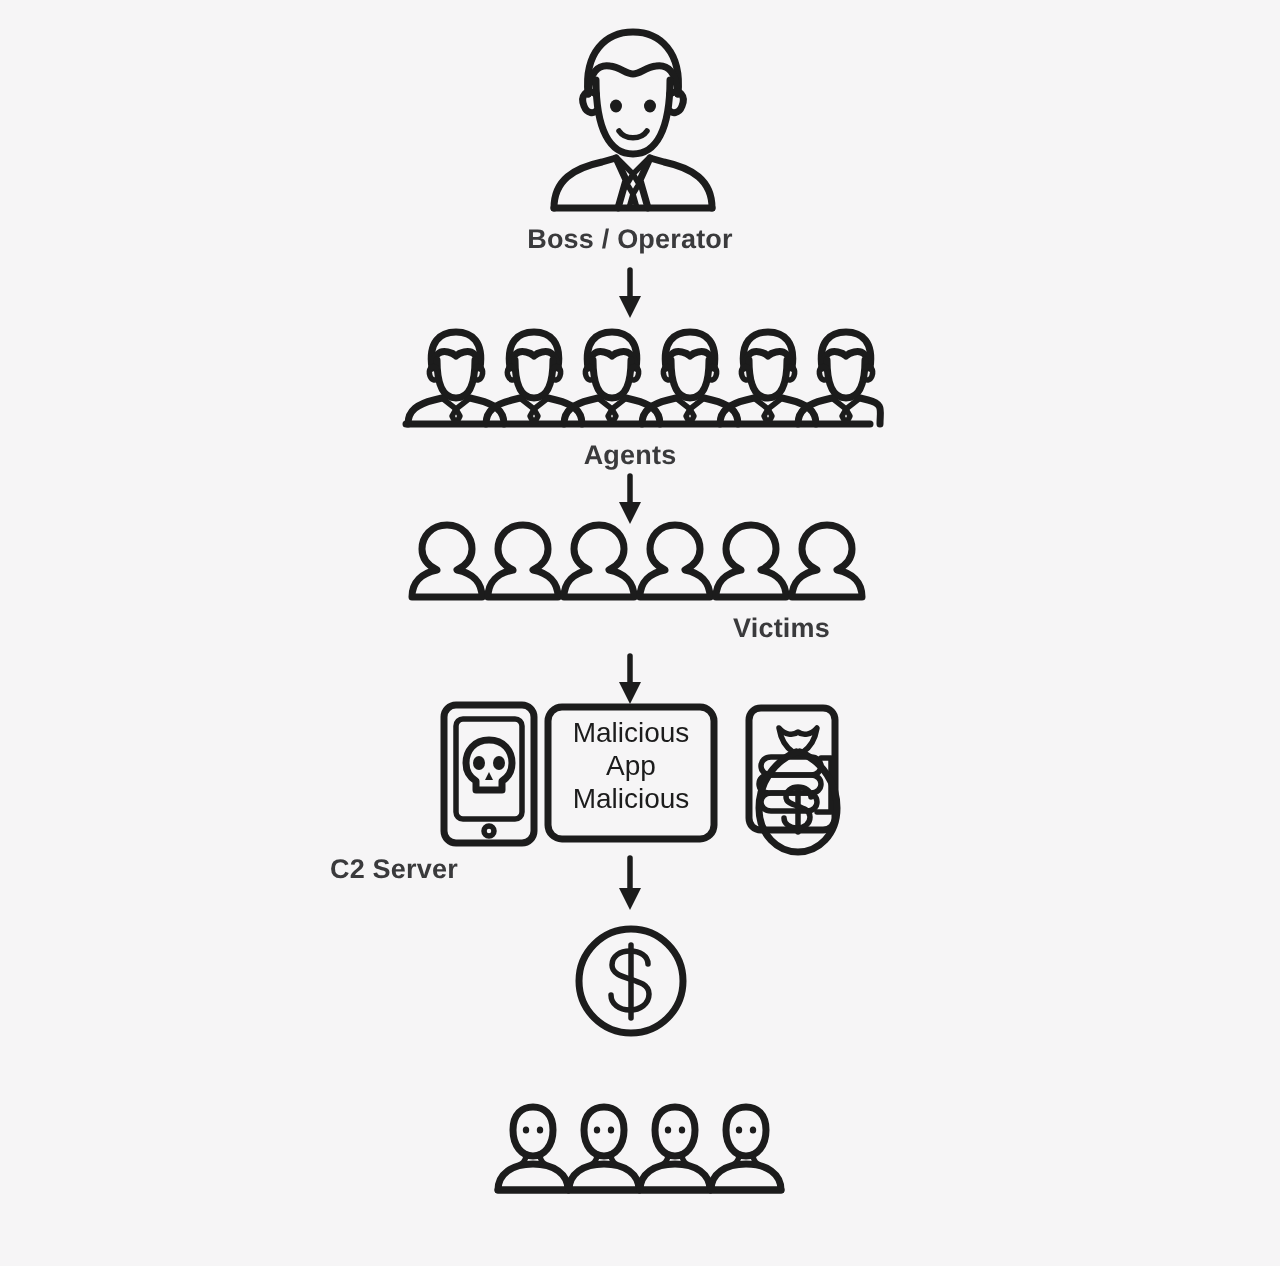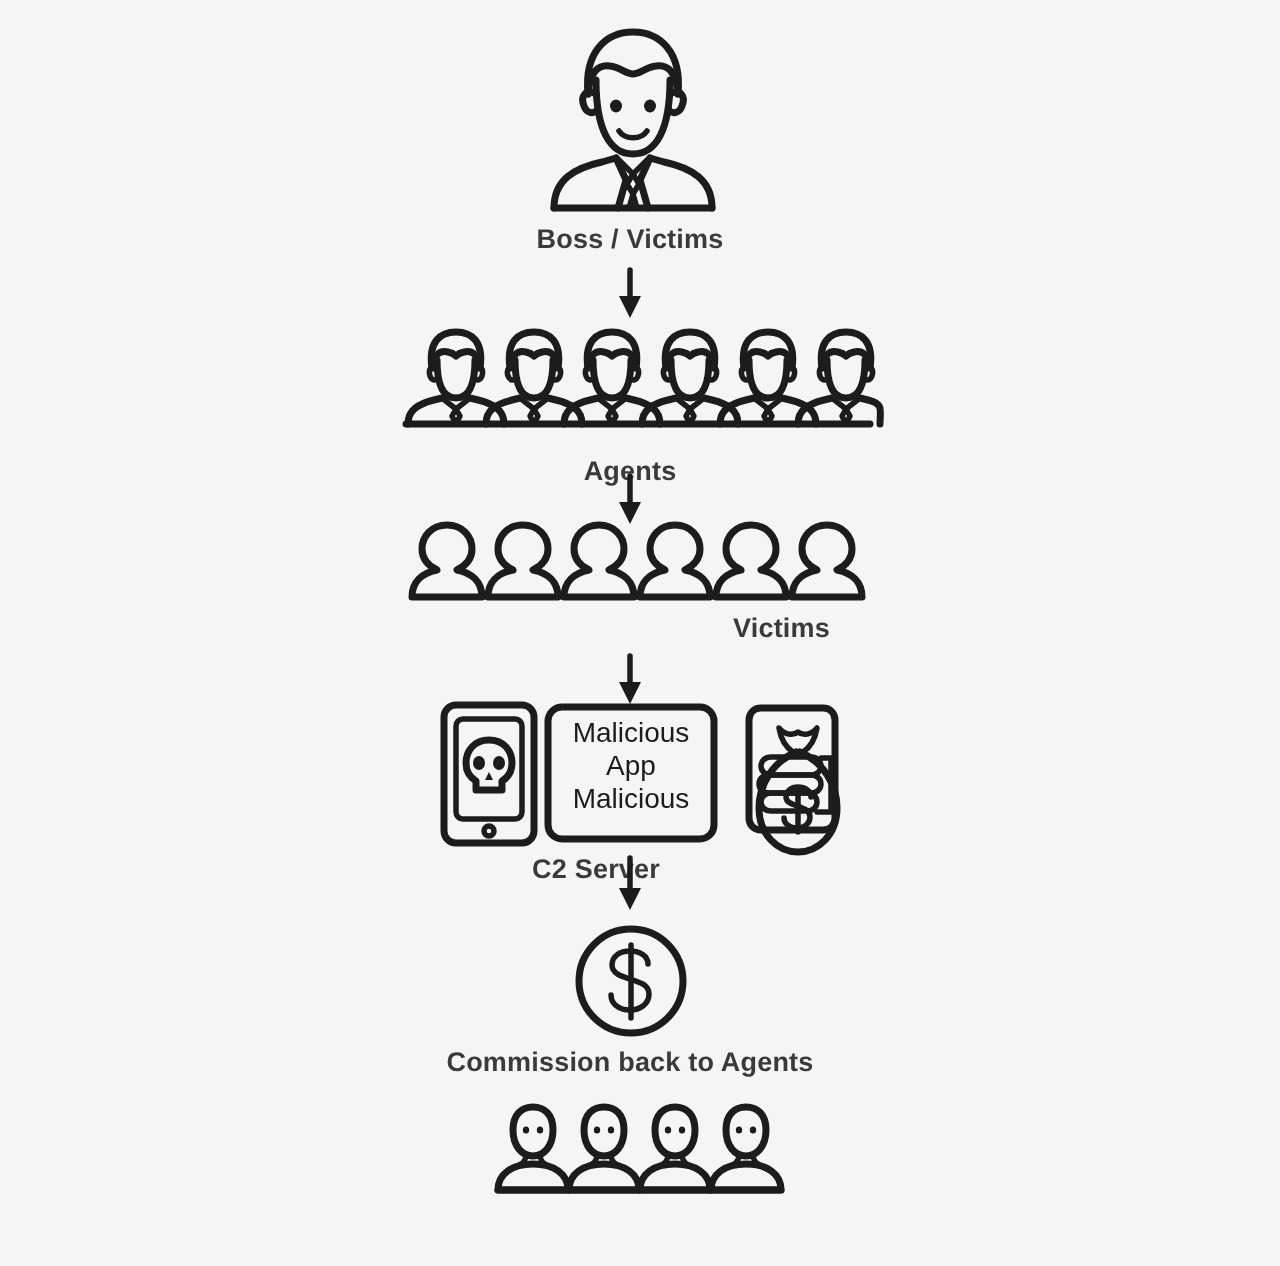--- a/index.html
+++ b/index.html
@@ -30,23 +30,23 @@
     position: absolute;
     text-align: center;
     color: #3a3a3c;
     font-weight: 700;
     letter-spacing: 0.2px;
     white-space: pre-line;
     line-height: 1.16;
     text-rendering: geometricPrecision;
   }
   .lbl-boss      { left: 430px; top: 224px; width: 400px; font-size: 27px; }
-  .lbl-agents    { left: 430px; top: 456px; width: 400px; font-size: 27px; }
+  .lbl-agents    { left: 430px; top: 440px; width: 400px; font-size: 27px; }
   .lbl-victims   { left: 430px; top: 613px; width: 400px; font-size: 27px; text-align: right; }
-  .lbl-c2        { left: 330px; top: 854px; width: 330px; font-size: 27px; text-align: right; }
+  .lbl-c2        { left: 330px; top: 854px; width: 330px; font-size: 27px; text-align: left; }
   .lbl-money     { left: 700px; top: 902px; width: 310px; font-size: 27px; }
   .lbl-commission{ left: 360px; top: 1047px; width: 540px; font-size: 27px; }
 
   .arrow { position: absolute; }
 
   svg { display: block; overflow: visible; }
   .stroke {
     fill: none;
     stroke: #1c1c1c;
     stroke-width: 7;
@@ -101,21 +101,21 @@
 
       <path class="stroke" d="M76 136 L86 158 L78 186"></path>
       <path class="stroke" d="M110 136 L100 158 L108 186"></path>
 
       <path class="stroke-thin" d="M78 137 L93 152 L108 137"></path>
 
       <path class="stroke-thin" d="M93 152 L87 162 L93 172 L99 162 Z"></path>
       <path class="stroke-thin" d="M93 172 L89 186 L97 186 Z"></path>
     </svg>
   </div>
-  <div class="label lbl-boss">Boss / Victims</div>
+  <div class="label lbl-boss">Boss / Operator</div>
 
   <div class="arrow" style="left:614px; top:268px;">
     <svg width="32" height="52" viewBox="0 0 32 52">
       <path class="stroke-thin" d="M16 2 L16 34"></path>
       <path class="filled" d="M16 50 L5 28 L27 28 Z"></path>
     </svg>
   </div>
 
   <div class="node" style="left:404px; top:328px;">
     <svg width="470" height="100" viewBox="0 0 470 100">
@@ -297,21 +297,20 @@
     </svg>
   </div>
 
   <div class="node" style="left:570px; top:920px;">
     <svg width="122" height="122" viewBox="0 0 122 122">
       <circle class="stroke" cx="61" cy="61" r="52"></circle>
       <path class="stroke-thin" d="M61 25 L61 98"></path>
       <path class="stroke-thin" d="M78 44 C78 36 70 31 60 31 C50 31 42 36 42 45 C42 62 79 56 79 74 C79 84 70 90 60 90 C49 90 41 84 41 75"></path>
     </svg>
   </div>
-  <div class="label lbl-commission">Commission back to Agents</div>
 
   <div class="node" style="left:494px; top:1104px;">
     <svg width="290" height="90" viewBox="0 0 290 90">
       <g>
 
         <g transform="translate(0,0)">
           <path class="stroke" d="M19 26 C19 10 28 3 39 3 C50 3 59 10 59 26 C59 42 50 52 39 52 C28 52 19 42 19 26 Z"></path>
           <ellipse class="filled" cx="32" cy="26" rx="3.2" ry="3.6"></ellipse>
           <ellipse class="filled" cx="46" cy="26" rx="3.2" ry="3.6"></ellipse>
           <path class="stroke-thin" d="M32 50 C32 58 27 60 27 60"></path>

